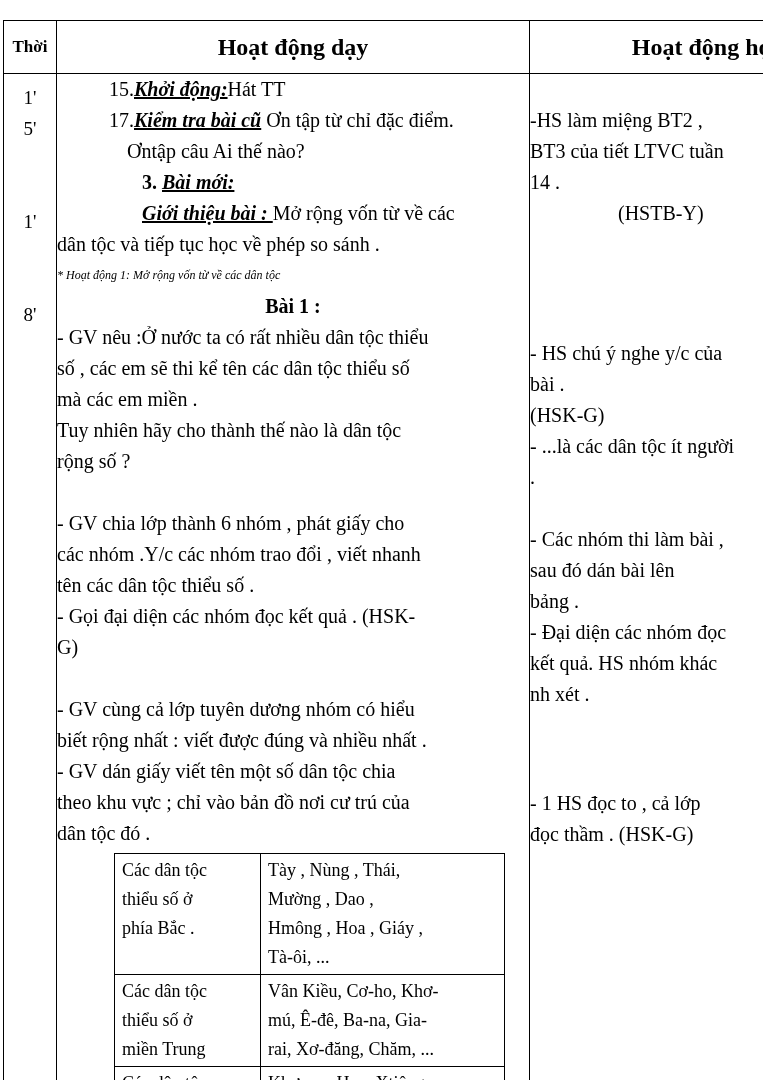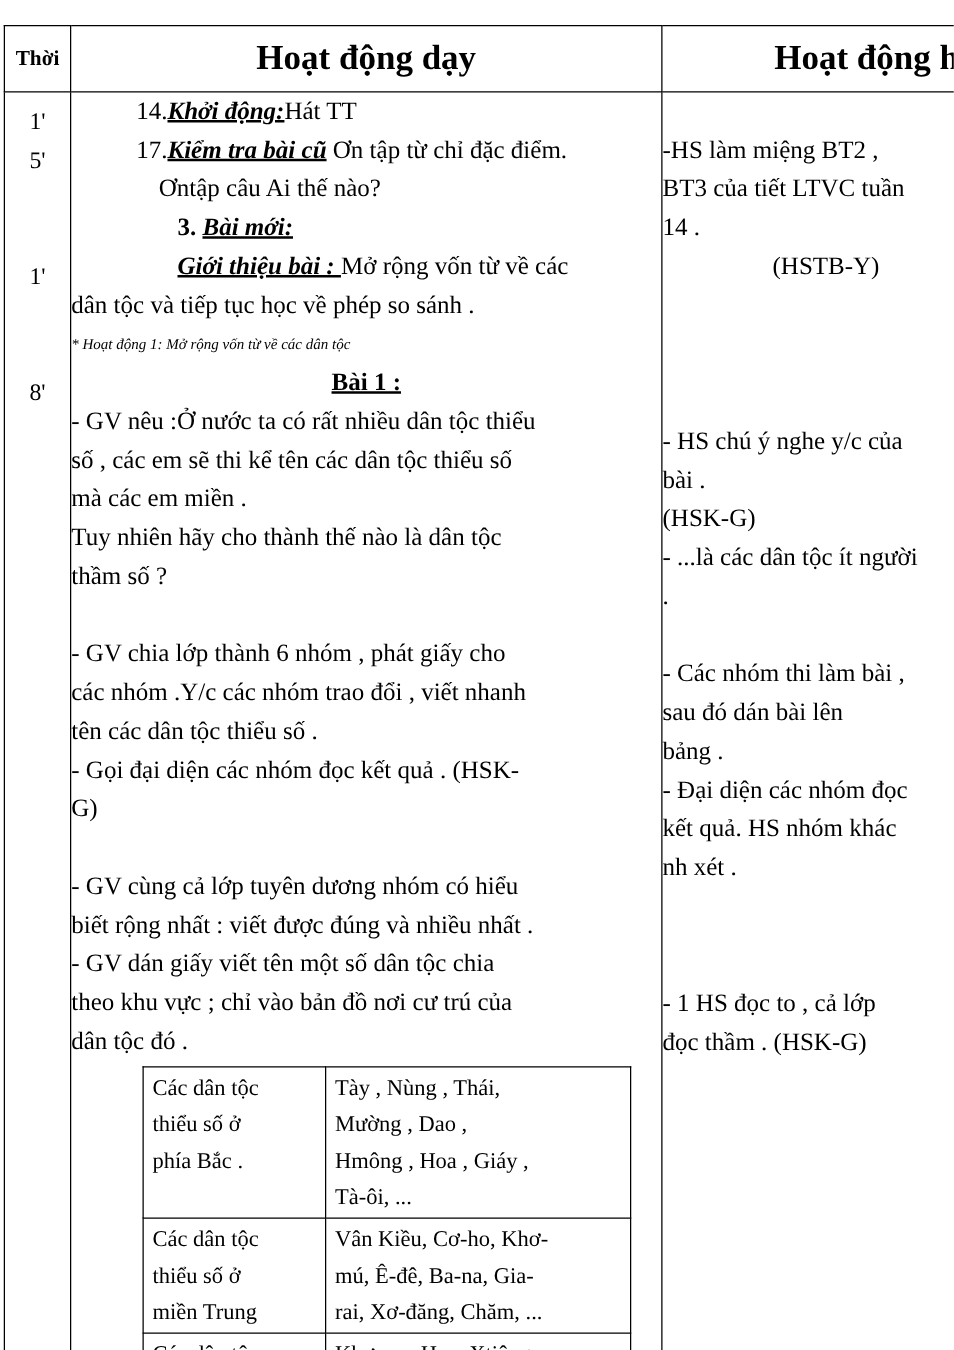--- a/index.html
+++ b/index.html
@@ -38,21 +38,21 @@
     padding: 0;
   }
 
   col.c-time  { width: 53px; }
   col.c-teach { width: 473px; }
   col.c-learn { width: 354px; }
 
   th.head {
     text-align: center;
     font-weight: bold;
-    font-size: 28px;
+    font-size: 24px;
     height: 52px;
     line-height: 52px;
     padding: 0 2px;
     white-space: nowrap;
   }
   th.head.small { font-size: 17px; }
 
   
   td.time {
     position: relative;
@@ -83,21 +83,21 @@
     white-space: nowrap;
   }
 
   .ln { display: block; white-space: nowrap; }
   .blank { display: block; height: 31px; }
   .half  { display: block; height: 16px; }
 
   .bu { font-weight: bold; font-style: italic; text-decoration: underline; }
   .b  { font-weight: bold; }
   .sm-it { font-style: italic; font-size: 12px; }
-  .center { display: block; text-align: center; white-space: nowrap; text-decoration: underline; }
+  .center { display: block; text-align: center; white-space: nowrap; }
   .indent1 { padding-left: 52px; }
   .indent2 { padding-left: 70px; }
   .indent3 { padding-left: 85px; }
   .indent-learn { padding-left: 88px; }
 
   
   table.groups {
     border-collapse: collapse;
     table-layout: fixed;
     margin-top: 4px;
@@ -138,41 +138,41 @@
 
         <td class="time">
           <span class="time-mark" style="top:14px">1'</span>
           <span class="time-mark" style="top:45px">5'</span>
           <span class="time-mark" style="top:138px">1'</span>
           <span class="time-mark" style="top:231px">8'</span>
         </td>
 
         <td class="teach">
 
-          <span class="ln indent1"><span>14.</span><span class="bu">Khởi động:</span><span>Hát TT</span></span>
+          <span class="ln indent1"><span>15.</span><span class="bu">Khởi động:</span><span>Hát TT</span></span>
 
           <span class="ln indent1"><span>17.</span><span class="bu">Kiểm tra bài cũ</span><span>   Ơn tập từ chỉ đặc điểm.</span></span>
 
           <span class="ln indent2">Ơntập câu Ai thế nào?</span>
 
           <span class="ln indent3"><span class="b">3. </span><span class="bu">Bài mới:</span></span>
 
           <span class="ln indent3"><span class="bu">Giới thiệu bài : </span><span>Mở rộng vốn từ về các</span></span>
 
           <span class="ln">dân tộc và tiếp tục học về phép so sánh .</span>
 
           <span class="ln sm-it">* Hoạt động 1: Mở rộng vốn từ về các dân tộc</span>
 
           <span class="center b">Bài 1 :</span>
 
           <span class="ln">- GV nêu :Ở nước ta có rất nhiều dân tộc thiểu</span>
           <span class="ln">số , các em sẽ thi kể tên các dân tộc thiểu số</span>
           <span class="ln">mà các em miền .</span>
           <span class="ln">Tuy nhiên hãy cho thành thế nào là dân tộc</span>
-          <span class="ln">thầm số ?</span>
+          <span class="ln">rộng số ?</span>
 
           <span class="blank"></span>
 
           <span class="ln">- GV chia lớp thành 6 nhóm , phát giấy cho</span>
           <span class="ln">các nhóm .Y/c các nhóm trao đổi , viết nhanh</span>
           <span class="ln">tên các dân tộc thiểu số .</span>
           <span class="ln">- Gọi đại diện các nhóm đọc kết quả . (HSK-</span>
           <span class="ln">G)</span>
 
           <span class="blank"></span>

